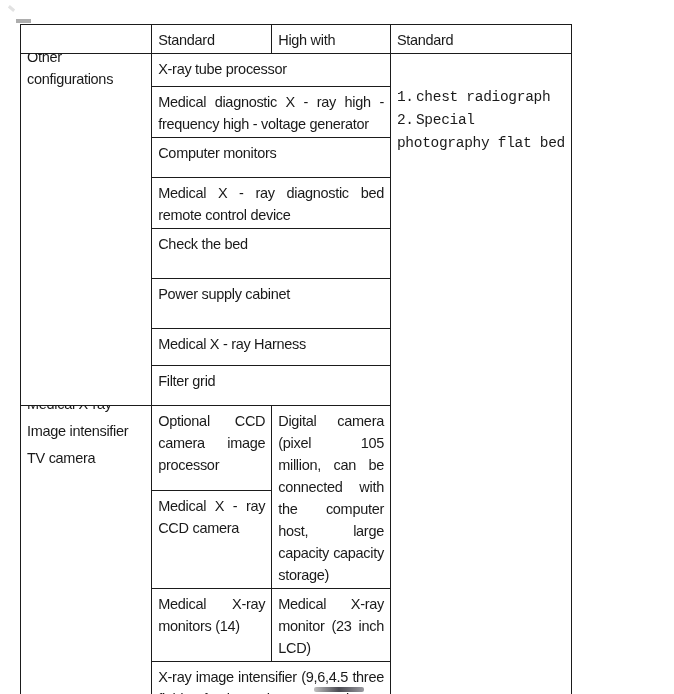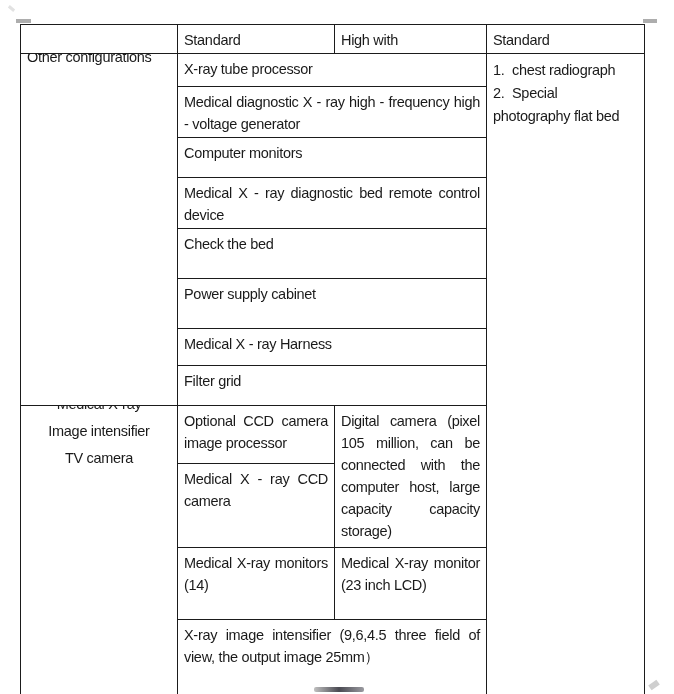--- a/index.html
+++ b/index.html
@@ -1,19 +1,19 @@
 <!DOCTYPE html>
 <html><head>
 <meta charset="utf-8">
 <style>
   * { box-sizing: border-box; }
   html, body { margin: 0; padding: 0; background: #fff; }
   .page {
     position: relative;
-    width: 674px;
+    width: 572px;
     height: 694px;
     background: #ffffff;
     font-family: "Liberation Sans", sans-serif;
     color: #1a1a1a;
     overflow: hidden;
   }
   table.spec {
     position: absolute;
     left: 20px;
     top: 24px;
@@ -26,23 +26,23 @@
     padding: 4px 6px 2px 6px;
     font-size: 14.5px;
     line-height: 22px;
     letter-spacing: -0.3px;
     overflow: hidden;
   }
   td.hdr { padding-top: 2px; line-height: 19px; }
   td.item { text-align: justify; }
   td.label-cell { vertical-align: middle; padding-left: 7px; }
   .other-inner { position: relative; top: -12px; }
-  .tv-inner { position: relative; top: -19px; line-height: 27px; text-align: center; }
+  .tv-inner { position: relative; top: -19px; line-height: 27px; }
   td.optional-cell { vertical-align: middle; }
-  .opt-inner { position: relative; top: 1px; }
+  .opt-inner { position: relative; top: 28px; font-family: Liberation Mono, monospace; }
   .opt-line { line-height: 23px; white-space: nowrap; }
   .opt-num { display: inline-block; width: 19px; }
   
   .tr0 { height: 23px; }
   .tr1 { height: 33px; padding-left: 21px; }
   .tr2 { height: 50px; }
   .tr3 { height: 40px; }
   .tr4 { height: 50px; }
   .tr5 { height: 50px; }
   .tr6 { height: 50px; }

